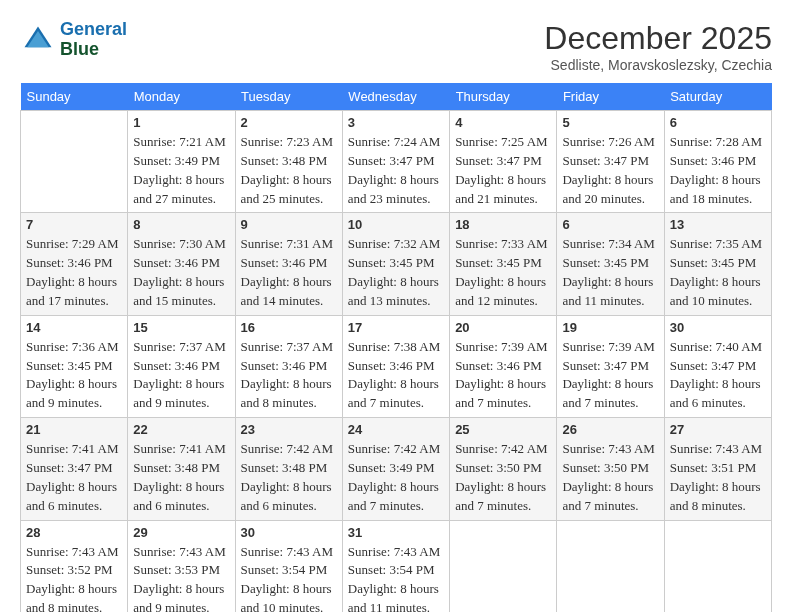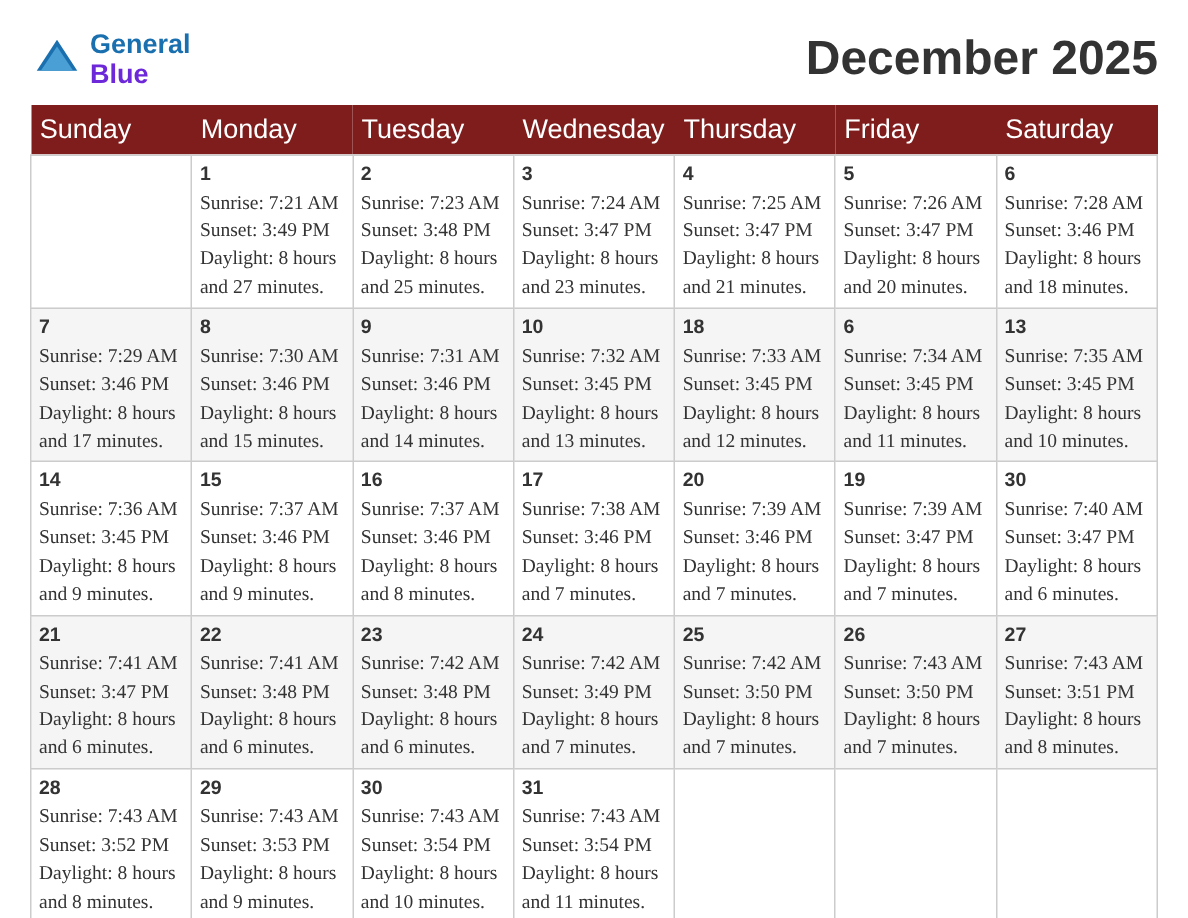--- a/index.html
+++ b/index.html
@@ -33,37 +33,37 @@
     .logo-icon {
       width: 36px;
       height: 36px;
     }
     .title-block {
       text-align: right;
     }
     .month-title {
       font-size: 32px;
       color: #333;
-      font-weight: bold;
+      font-weight: normal;
     }
     .location {
       font-size: 14px;
       color: #555;
     }
     table {
       width: 100%;
       border-collapse: collapse;
       font-size: 11px;
     }
     th {
-      background-color: #7f1d1d;
+      background-color: #3b82f6;
       color: #fff;
       text-align: left;
       padding: 6px 6px;
-      font-size: 18px;
+      font-size: 13px;
       font-weight: normal;
     }
     td {
       border: 1px solid #ccc;
       vertical-align: top;
       padding: 4px 5px;
       height: 90px;
       width: calc(100% / 7);
       color: #333;
     }
@@ -91,26 +91,27 @@
 
 <div class="header">
   <div class="logo">
     <svg class="logo-icon" viewBox="0 0 40 40" width="40" height="40">
       <polygon points="20,5 35,28 5,28" fill="#1a6faf"></polygon>
       <polygon points="20,10 32,28 8,28" fill="#4a9fd4"></polygon>
     </svg>
     <div>
       <div class="logo-text">
         <span>General</span><br>
-        <span style="color:#6d28d9;">Blue</span>
+        <span style="color:#14532d;">Blue</span>
       </div>
     </div>
   </div>
   <div class="title-block">
     <div class="month-title">December 2025</div>
+    <div class="location">Sedliste, Moravskoslezsky, Czechia</div>
   </div>
 </div>
 
 <table>
   <thead>
     <tr>
     <th>Sunday</th>
         <th>Monday</th>
         <th>Tuesday</th>
         <th>Wednesday</th>

